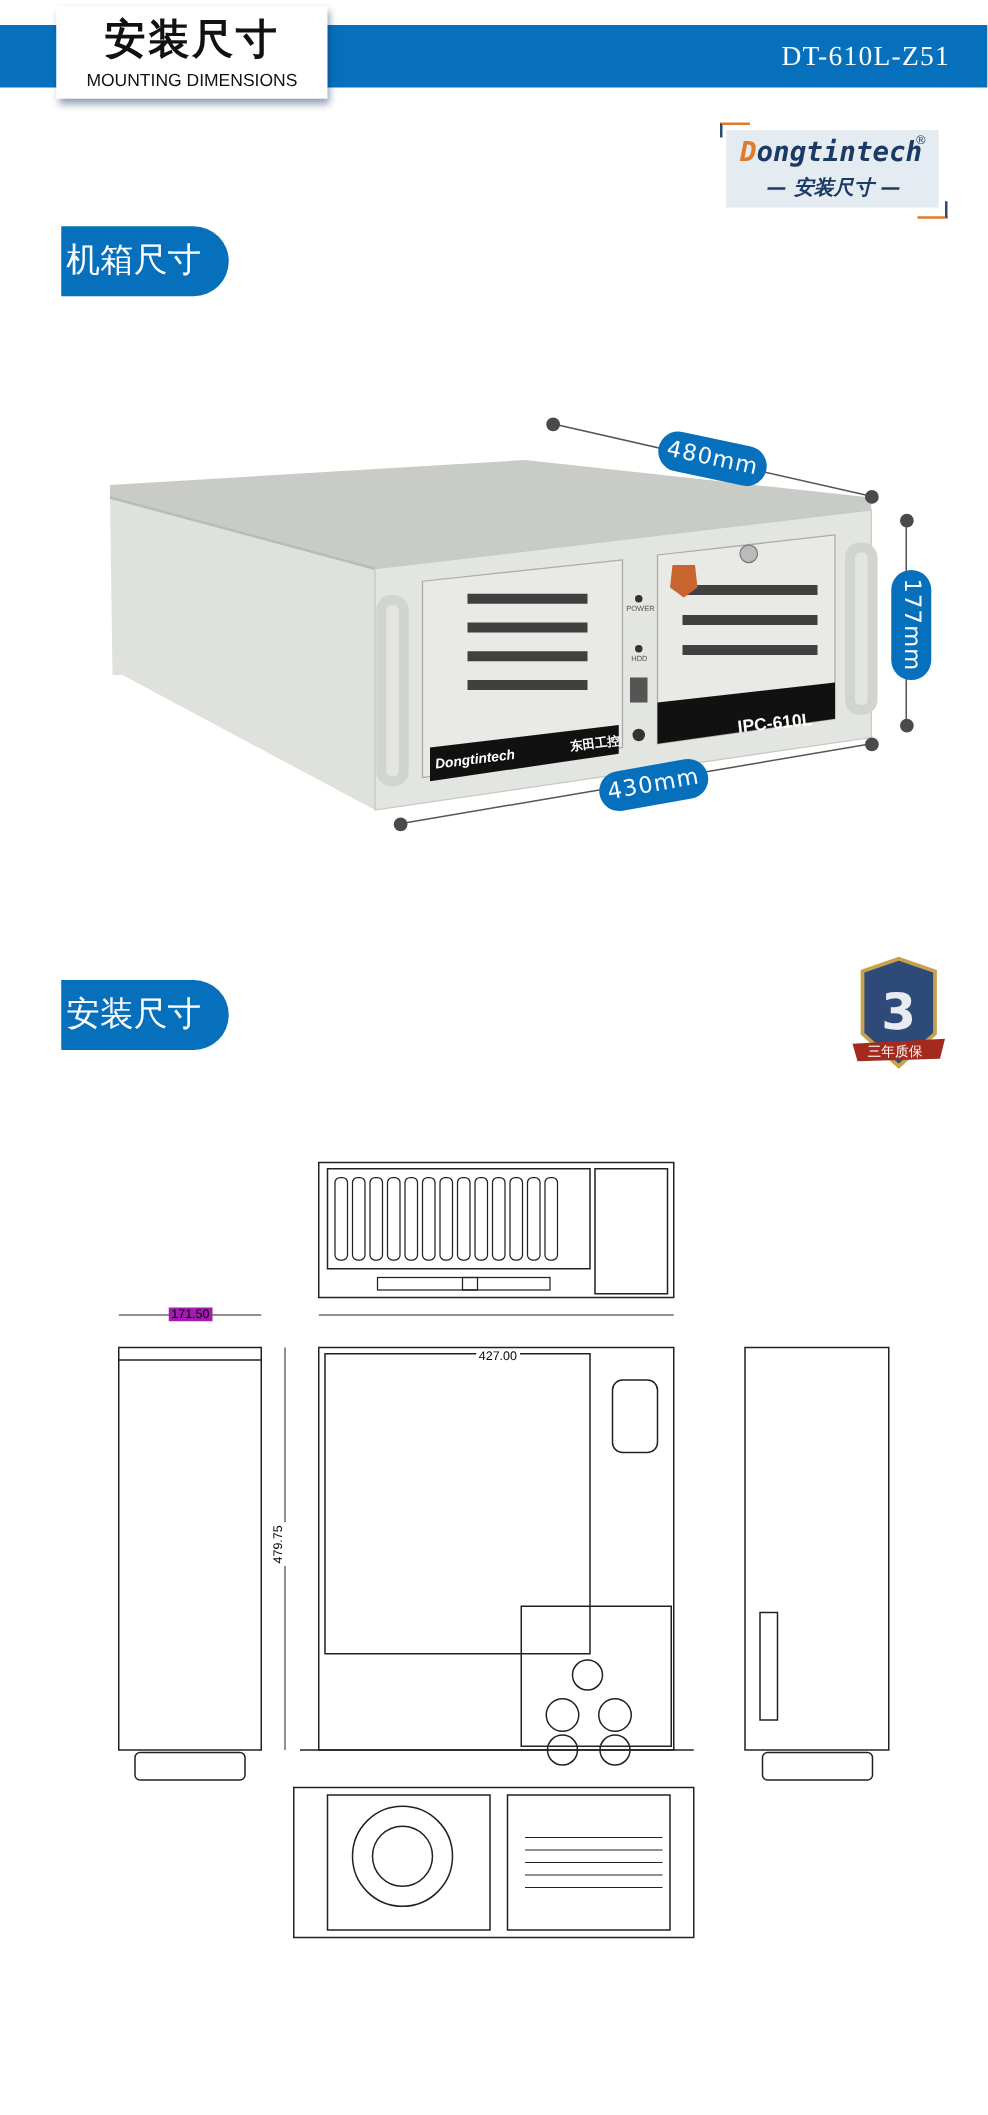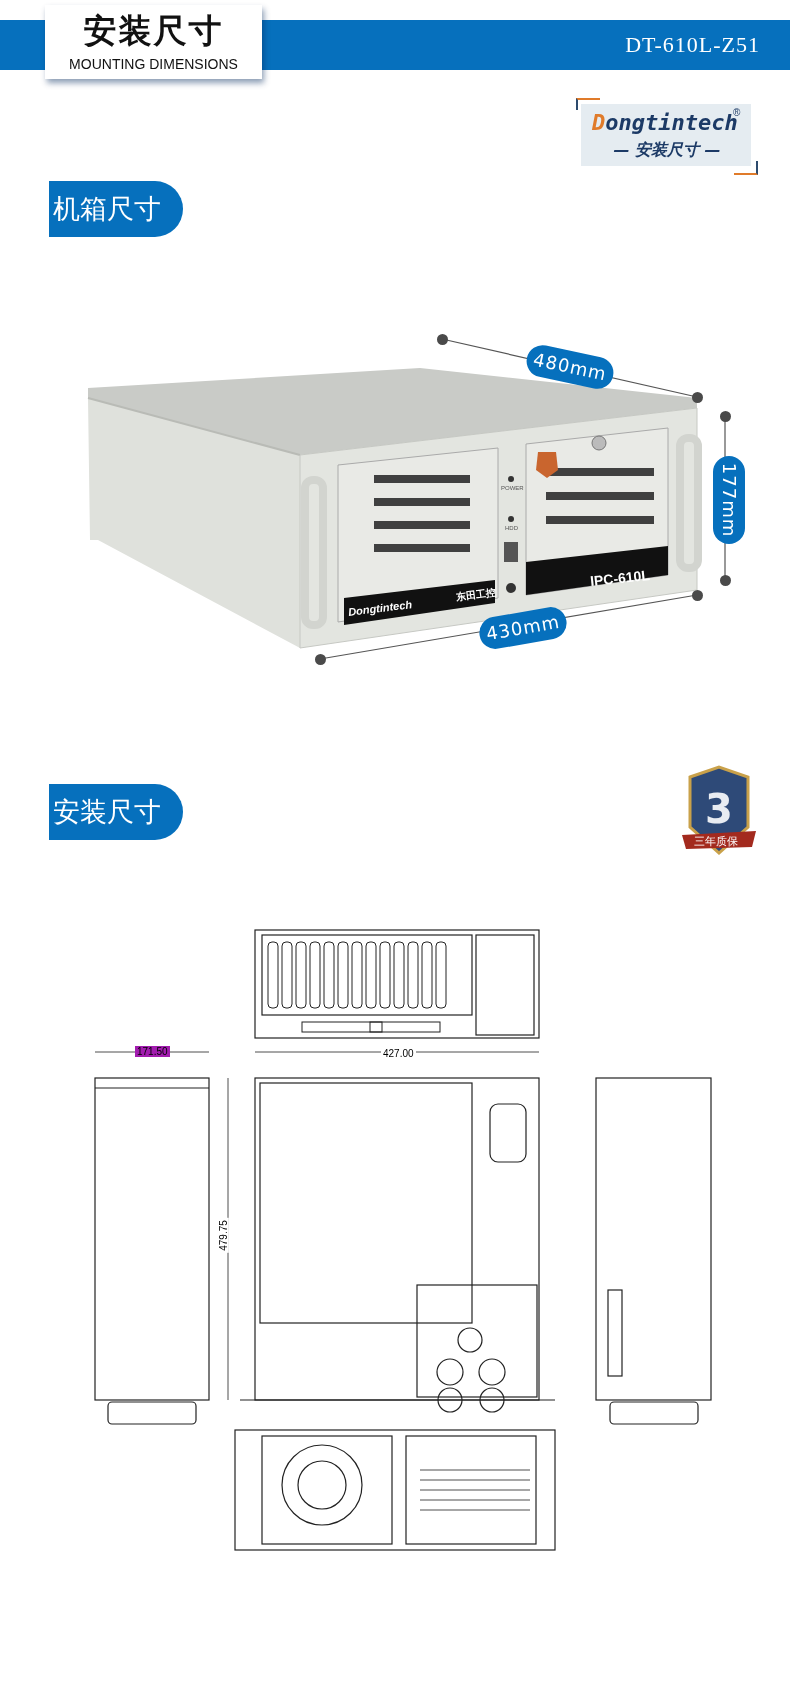--- a/index.html
+++ b/index.html
@@ -172,15 +172,15 @@
     <rect x="406" y="1436" width="130" height="108"></rect>
     <g stroke-width=".8">
       <line x1="420" y1="1470" x2="530" y2="1470"></line>
         <line x1="420" y1="1480" x2="530" y2="1480"></line>
       <line x1="420" y1="1490" x2="530" y2="1490"></line>
         <line x1="420" y1="1500" x2="530" y2="1500"></line>
       <line x1="420" y1="1510" x2="530" y2="1510"></line>
     </g>
   </g>
 </svg>
-<div class="abs" style="left:381px;top:1048px;font-size:10px;background:#fff;padding:0 2px;">427.00</div>
+<div class="abs" style="left:381px;top:1080px;font-size:10px;background:#fff;padding:0 2px;">427.00</div>
 <div class="abs" style="left:135px;top:1046px;font-size:10px;background:#a21caf;padding:0 2px;">171.50</div>
 <div class="abs" style="left:206px;top:1230px;font-size:10px;background:#fff;padding:0 2px;transform:rotate(-90deg);">479.75</div>
 
 </body></html>

